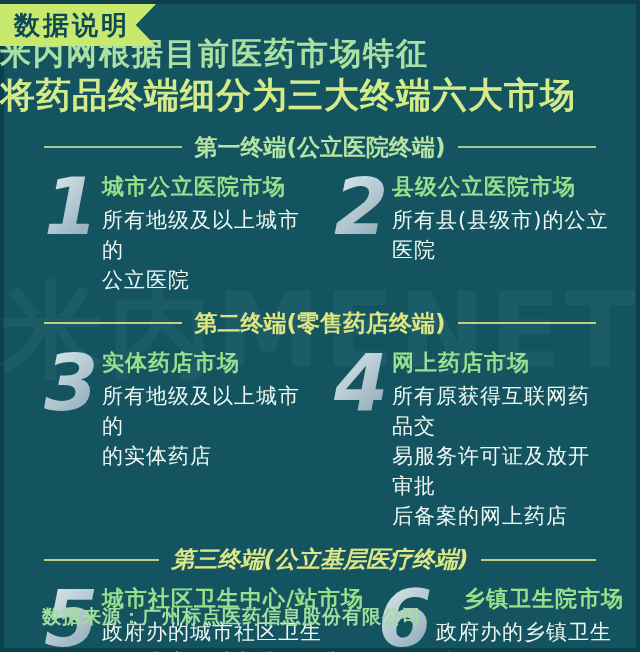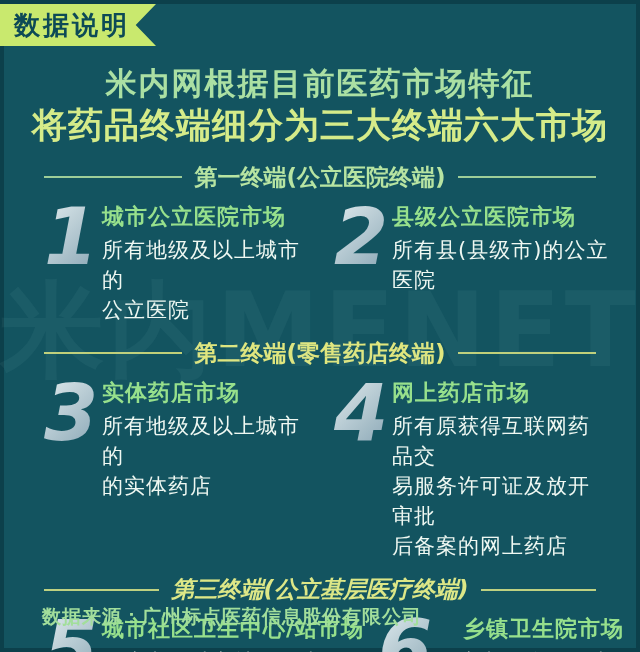--- a/index.html
+++ b/index.html
@@ -12,21 +12,21 @@
     box-shadow:inset 0 0 0 4px rgba(7,48,58,.55);
   }
   
   .badge{
     position:absolute;left:0;top:4px;height:42px;width:156px;
     display:flex;align-items:center;padding-left:14px;box-sizing:border-box;
     clip-path:polygon(0 0,100% 0,87% 50%,100% 100%,0 100%);
   }
   .badge span{font-size:26px;font-weight:bold;letter-spacing:3px;}
   
-  .titles{padding-top:66px;text-align:center;line-height:1.15;}
+  .titles{padding-top:36px;text-align:left;line-height:1.15;}
   .t1{font-size:31px;font-weight:600;letter-spacing:2px;}
   .t2{font-size:35px;font-weight:bold;letter-spacing:1px;margin-top:3px;}
   
   .sec-header{
     display:flex;align-items:center;
     padding:0 44px;
     font-size:23px;font-weight:bold;
   }
   .sec-header .rule{flex:1;height:2px;background:currentColor;opacity:.85;}
   .sec-header .label{padding:0 12px;white-space:nowrap;}

